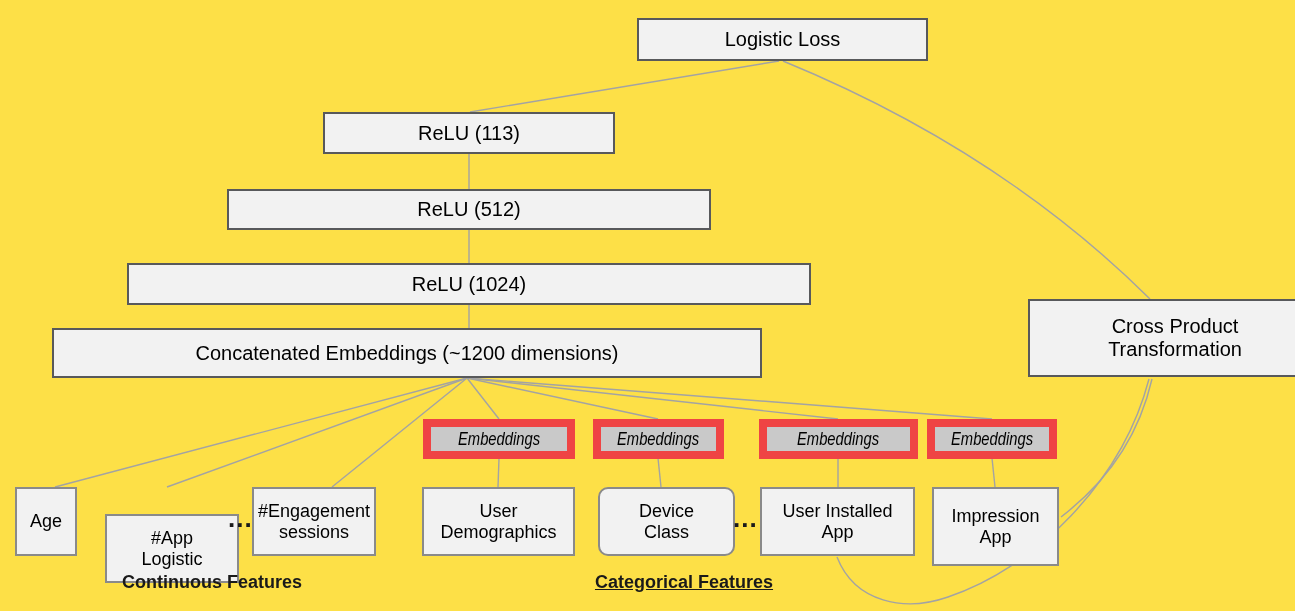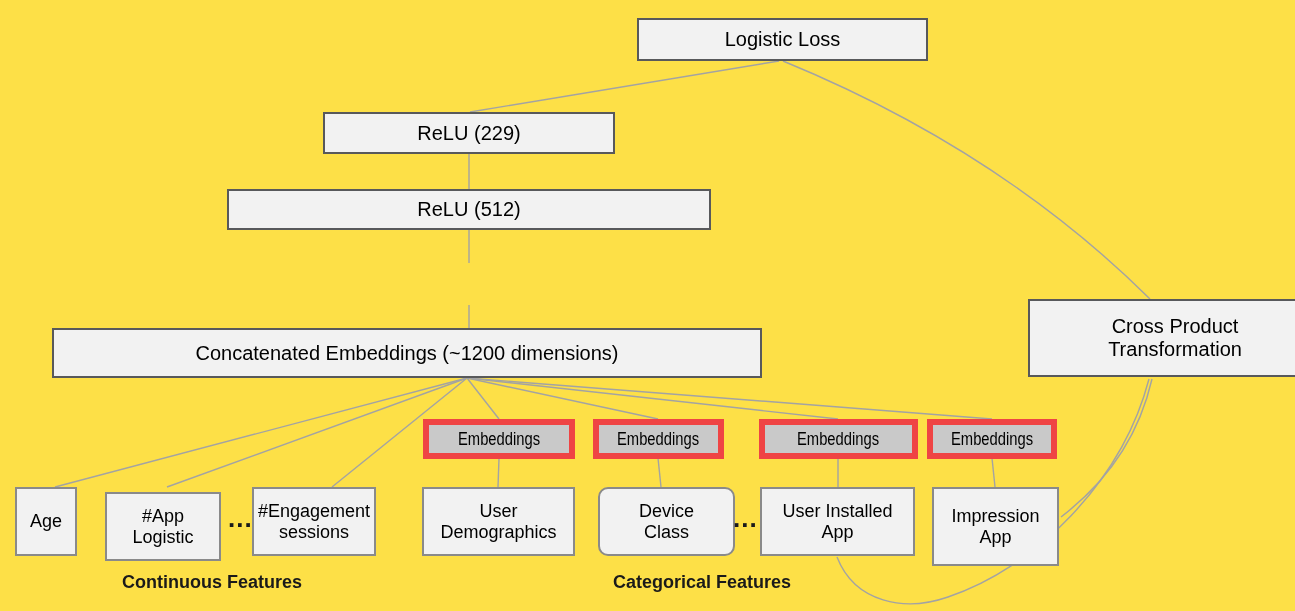--- a/index.html
+++ b/index.html
@@ -8,21 +8,21 @@
     font-family:"Liberation Sans",sans-serif;color:#000;overflow:hidden;
   }
   #wires{position:absolute;left:0;top:0;width:1295px;height:611px;}
   .node{
     position:absolute;box-sizing:border-box;
     background:#f2f2f2;border:2px solid #58595b;
     display:flex;align-items:center;justify-content:center;text-align:center;
     font-size:20px;line-height:1.15;
   }
   .node.leaf{border:2px solid #8a8a8a;font-size:18px;}
-  .node.emb{background:#c9c9c9;border:6px solid #ef4444;}
+  .node.emb{background:#c9c9c9;border:8px solid #ef4444;font-style:italic;}
   .emb-text{font-size:18px;transform:scaleX(0.82);white-space:nowrap;}
   .two-line span{display:block;}
   .dots{
     position:absolute;font-size:26px;font-weight:700;letter-spacing:1px;
     color:#1a1a1a;
   }
   .feature-label{
     position:absolute;font-weight:700;font-size:18px;color:#1a1a1a;
     white-space:nowrap;transform:translateX(-50%);
   }
@@ -56,24 +56,25 @@
       <path d="M 838 458 L 838 487"></path>
       <path d="M 992 458 L 995 487"></path>
 
       <path d="M 837 557 C 855 603 905 612 948 597 C 1035 568 1122 482 1149 379"></path>
       <path d="M 1061 517 Q 1133 462 1152 379"></path>
     </g>
   </svg>
 
   <div class="node" style="left:637px;top:18px;width:291px;height:43px;">Logistic Loss</div>
 
-  <div class="node" style="left:323px;top:112px;width:292px;height:42px;">ReLU (229)</div>
+  <div class="node" style="left:323px;top:112px;width:292px;height:42px;">ReLU (113)</div>
 
   <div class="node" style="left:227px;top:189px;width:484px;height:41px;">ReLU (512)</div>
 
+  <div class="node" style="left:127px;top:263px;width:684px;height:42px;">ReLU (1024)</div>
 
   <div class="node" style="left:52px;top:328px;width:710px;height:50px;">Concatenated Embeddings (~1200 dimensions)</div>
 
   <div class="node two-line" style="left:1028px;top:299px;width:294px;height:78px;">
     <div>
       <span>Cross Product</span>
       <span>Transformation</span>
     </div>
   </div>
 
@@ -85,21 +86,21 @@
   </div>
   <div class="node emb" style="left:759px;top:419px;width:159px;height:40px;">
     <span class="emb-text">Embeddings</span>
   </div>
   <div class="node emb" style="left:927px;top:419px;width:130px;height:40px;">
     <span class="emb-text">Embeddings</span>
   </div>
 
   <div class="node leaf" style="left:15px;top:487px;width:62px;height:69px;">Age</div>
 
-  <div class="node leaf two-line" style="left:105px;top:492px;width:116px;height:69px;">
+  <div class="node leaf two-line" style="left:105px;top:514px;width:134px;height:69px;">
     <div>
       <span>#App</span>
       <span>Logistic</span>
     </div>
   </div>
 
   <div class="dots" style="left:228px;top:503px;">...</div>
 
   <div class="node leaf two-line" style="left:252px;top:487px;width:124px;height:69px;">
     <div>
@@ -133,15 +134,15 @@
 
   <div class="node leaf two-line" style="left:932px;top:487px;width:127px;height:79px;">
     <div>
       <span>Impression</span>
       <span>App</span>
     </div>
   </div>
 
   <div class="feature-label" style="left:212px;top:572px;">Continuous Features</div>
 
-  <div class="feature-label" style="left:702px;top:572px;">Categorical Features</div>
+  <div class="feature-label" style="left:684px;top:572px;text-decoration:underline;">Categorical Features</div>
 
 </div>
 
 </body></html>

